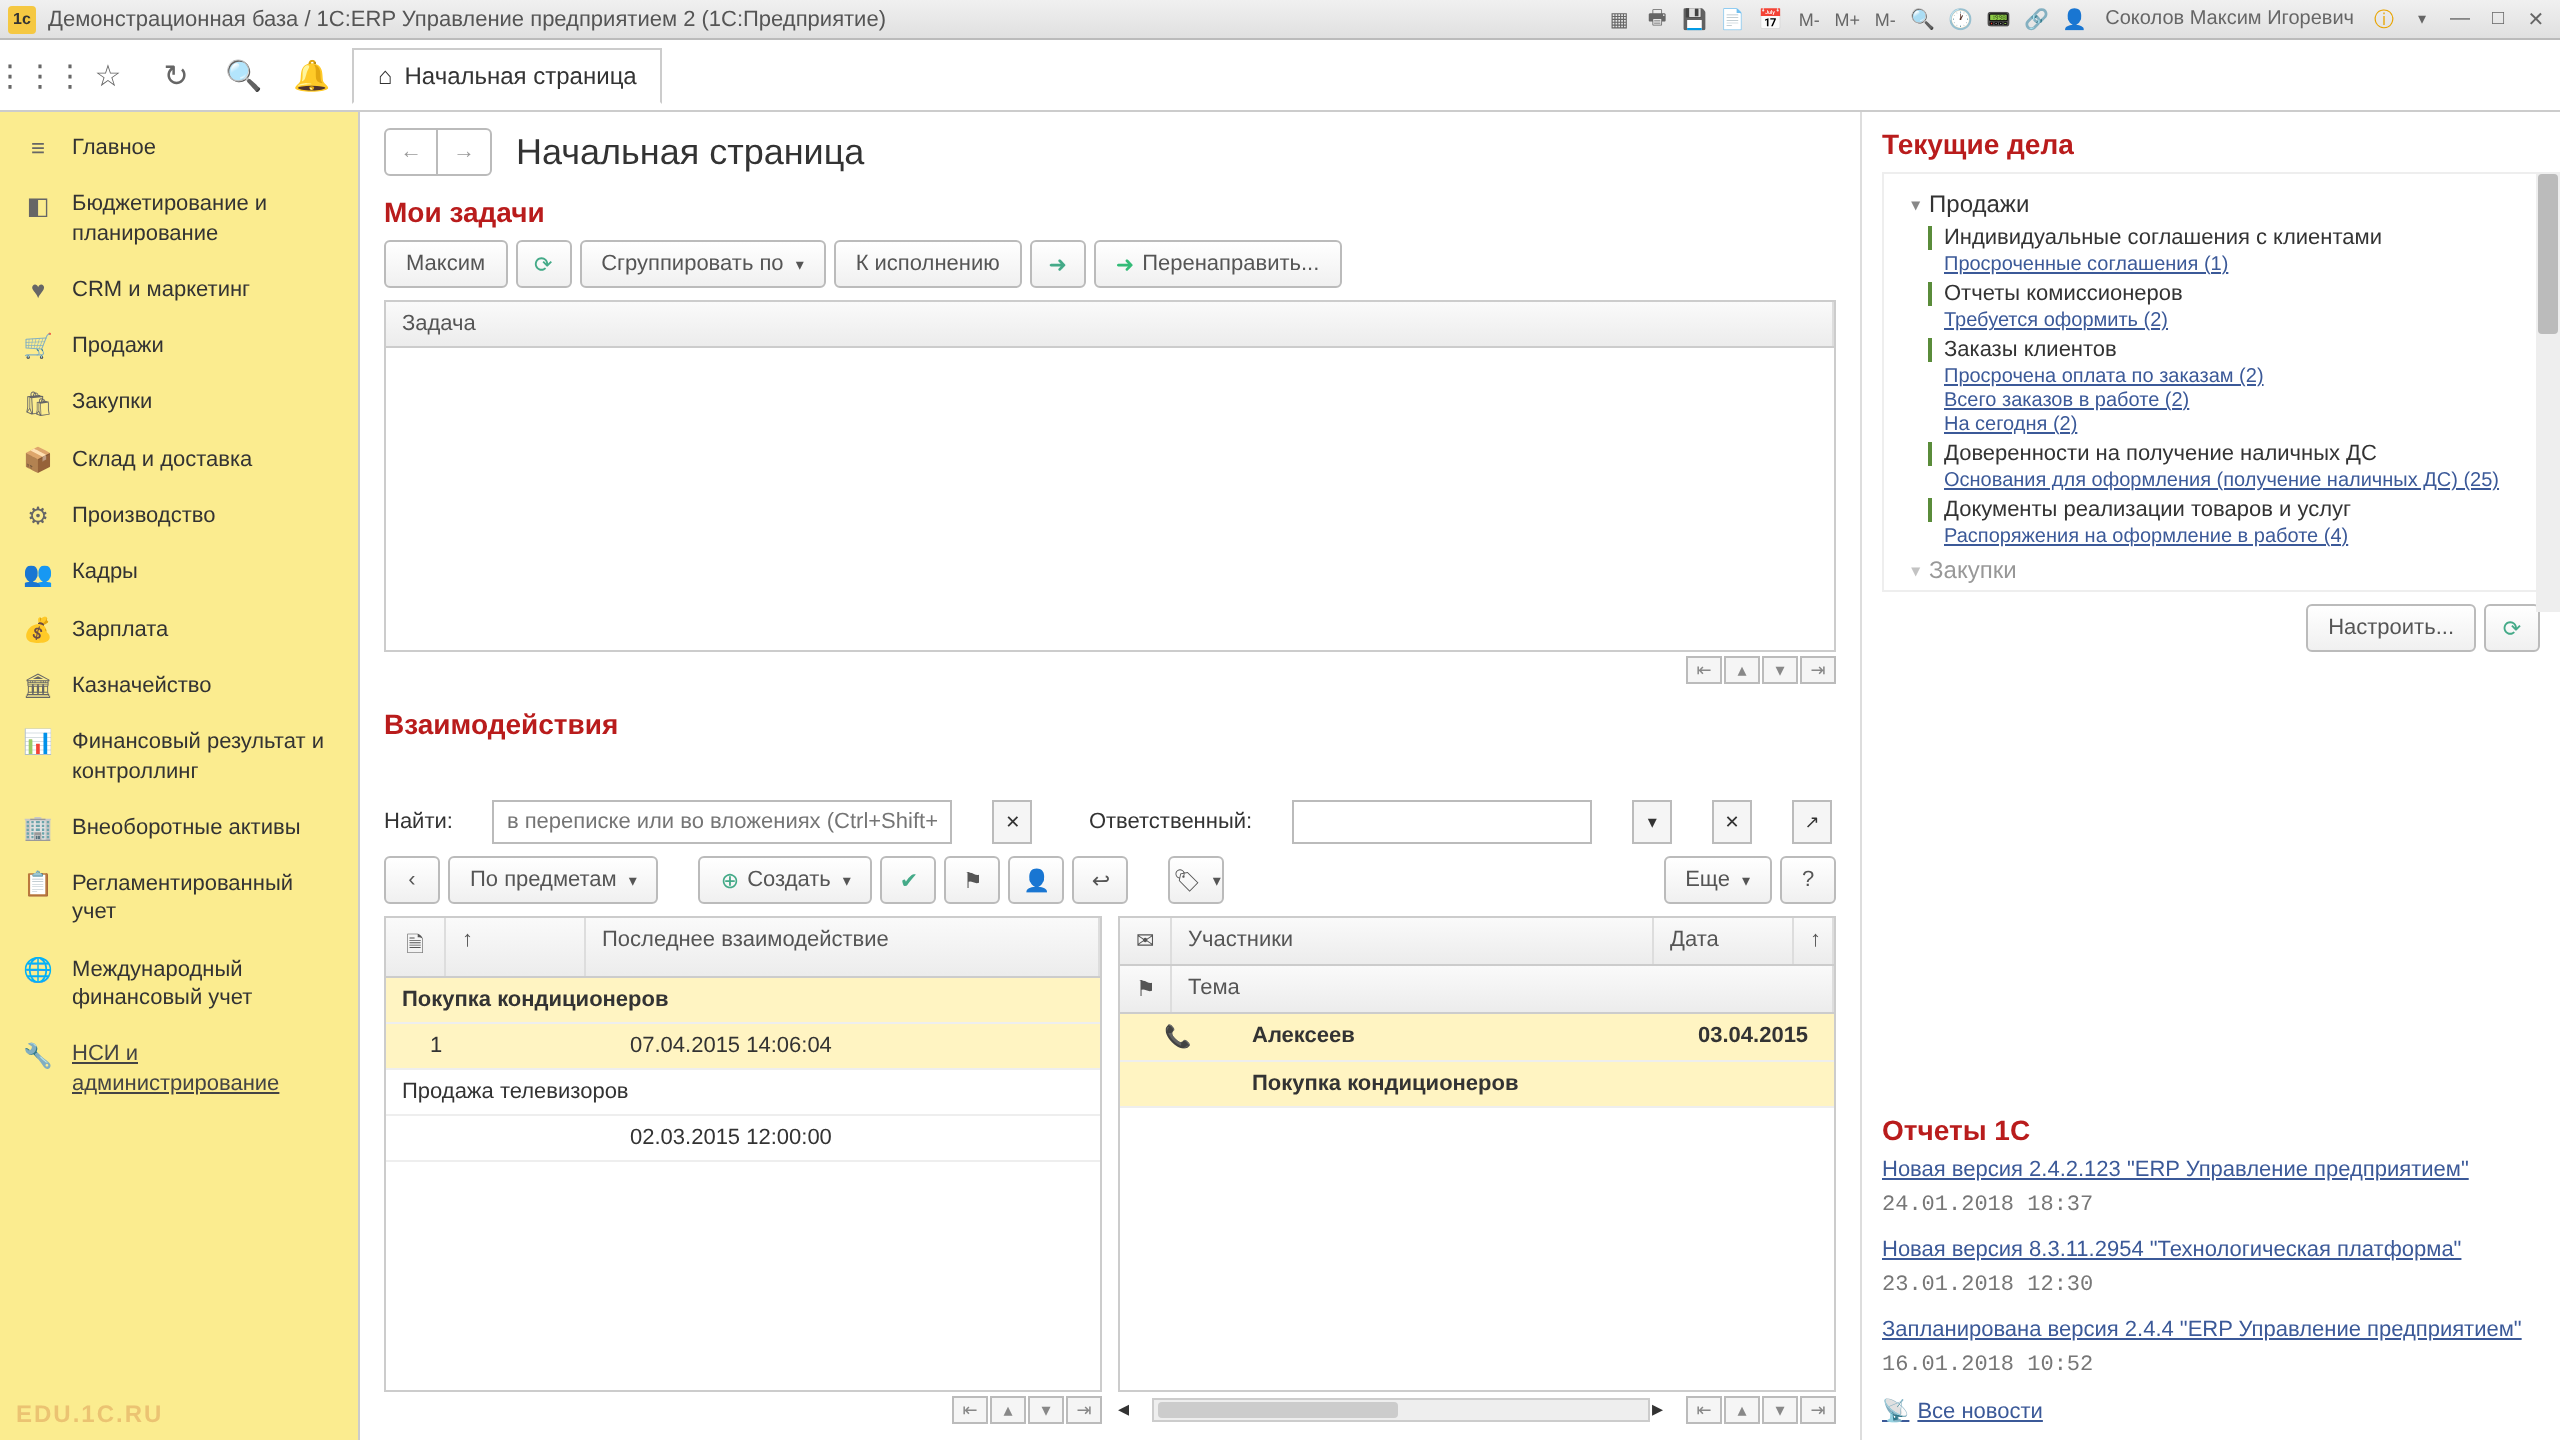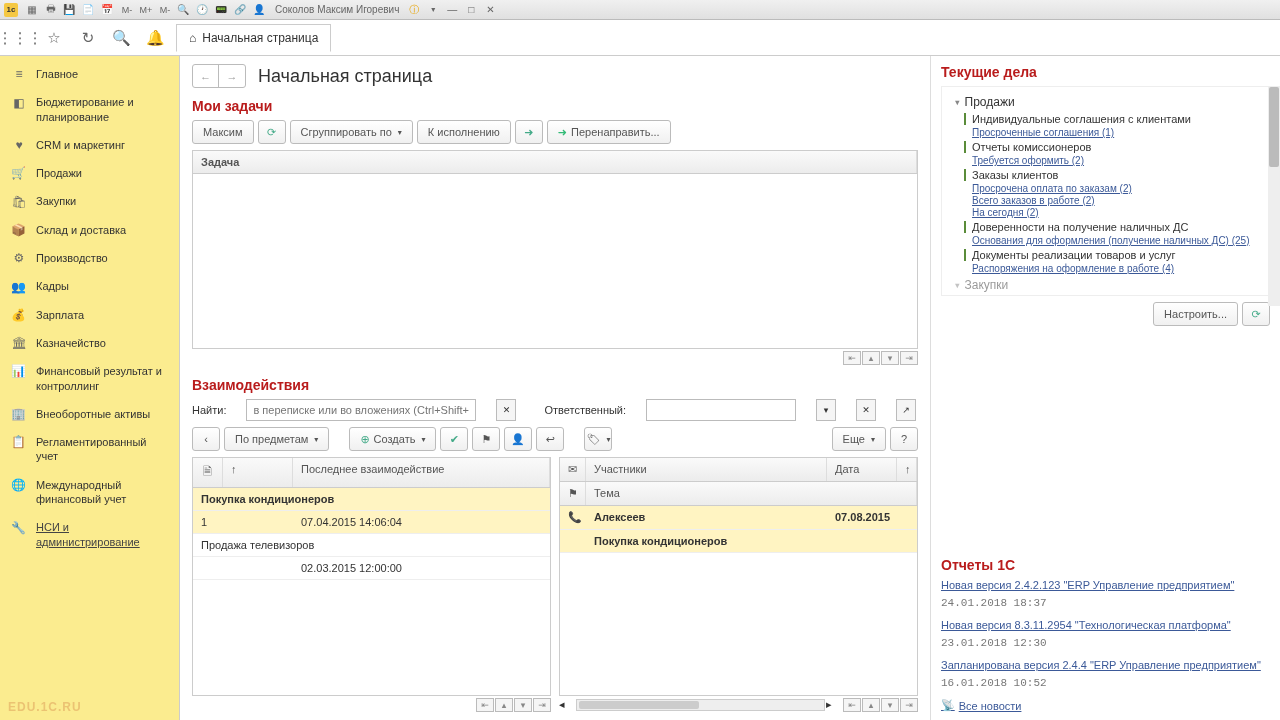--- a/index.html
+++ b/index.html
@@ -37,28 +37,28 @@
 .btnrow { display: flex; gap: 4px; margin-bottom: 6px; align-items: center; }
 .btn { height: 24px; padding: 0 10px; border: 1px solid #bbb; background: linear-gradient(#fff,#f0f0f0); border-radius: 3px; display: inline-flex; align-items: center; gap: 4px; cursor: pointer; font-size: 11px; color: #555; }
 .btn.icon-only { padding: 0 6px; width: 28px; justify-content: center; }
 .btn .caret { font-size: 8px; margin-left: 2px; }
 
 .grid { border: 1px solid #ccc; background: #fff; }
 .grid .gheader { background: linear-gradient(#fafafa,#ececec); border-bottom: 1px solid #ccc; display: flex; }
 .grid .gheader .gcell { padding: 5px 8px; border-right: 1px solid #ddd; font-size: 11px; color: #555; }
 .grid .gbody { overflow: auto; }
 .grid .grow { display: flex; border-bottom: 1px solid #eee; }
-.grid .grow .gcell { padding: 5px 8px; font-size: 11px; }
+.grid .grow .gcell { padding: 5px 22px; font-size: 11px; }
 .grid .grow.highlight { background: #fff4c2; }
 .grid .grow.bold { font-weight: bold; }
 
 .navstrip { display: flex; justify-content: flex-end; gap: 1px; margin-top: 2px; }
 .navstrip span { width: 18px; height: 14px; border: 1px solid #bbb; background: #f5f5f5; display: flex; align-items: center; justify-content: center; font-size: 9px; color: #888; cursor: pointer; }
 
-.filter-row { display: flex; align-items: center; gap: 20px; margin-bottom: 6px; font-size: 11px; }
+.filter-row { display: flex; align-items: center; gap: 20px; margin-bottom: 6px; font-size: 11px; margin-top: 24px; }
 .filter-row input { height: 22px; border: 1px solid #bbb; padding: 0 6px; font-size: 11px; }
 .filter-row .clearbtn { width: 20px; height: 22px; border: 1px solid #bbb; background: #f5f5f5; display: flex; align-items: center; justify-content: center; cursor: pointer; font-size: 9px; }
 
 .split { display: flex; gap: 8px; flex: 1; overflow: hidden; }
 .split .panel { flex: 1; display: flex; flex-direction: column; }
 
 .currentbiz { flex: 1; overflow: hidden; }
 .currentbiz .group { font-size: 12px; color: #333; margin: 4px 0 4px 10px; }
 .currentbiz .group::before { content: "▸"; margin-right: 4px; color: #888; font-size: 9px; display: inline-block; transform: rotate(90deg); }
 .currentbiz .subitem { font-size: 11px; color: #333; margin: 3px 0 2px 18px; border-left: 2px solid #5a8c3a; padding-left: 6px; }
@@ -77,20 +77,21 @@
 .settings-row { display: flex; justify-content: flex-end; gap: 4px; margin-top: 6px; }
 
 .vscroll { position: absolute; right: 0; top: 30px; width: 12px; height: 220px; background: #eee; }
 .vscroll .vthumb { width: 10px; height: 80px; background: #bbb; margin: 1px; border-radius: 2px; }
 </style>
 </head>
 <body>
 
 <div class="titlebar">
   <div class="logo">1c</div>
+  <div class="title">Демонстрационная база / 1C:ERP Управление предприятием 2  (1С:Предприятие)</div>
   <div class="sysicons">
     <span>▦</span>
     <span>🖶</span>
     <span>💾</span>
     <span>📄</span>
     <span>📅</span>
     <span style="font-size:9px;">M-</span>
     <span style="font-size:9px;">M+</span>
     <span style="font-size:9px;">M-</span>
     <span>🔍</span>
@@ -163,21 +164,21 @@
           </span>
         <span class="btn">
             <span>К исполнению</span>
           </span>
         <span class="btn icon-only" style="color:#4a8;">➜</span>
         <span class="btn">
             <span style="color:#3b7;">➜</span>
             <span>Перенаправить...</span>
           </span>
       </div>
-      <div class="grid" style="height:199px;font-weight:bold;">
+      <div class="grid" style="height:176px;">
         <div class="gheader">
             <div class="gcell" style="flex:1;">Задача</div>
           </div>
         <div class="gbody" style="height:146px;"></div>
       </div>
       <div class="navstrip">
         <span>⇤</span>
         <span>▴</span>
         <span>▾</span>
         <span>⇥</span>
@@ -263,21 +264,21 @@
               <div class="gcell" style="width:20px;">↑</div>
             </div>
             <div class="gheader" style="border-top:none;">
               <div class="gcell" style="width:26px;text-align:center;">⚑</div>
               <div class="gcell" style="flex:1;">Тема</div>
             </div>
             <div class="gbody">
               <div class="grow highlight bold">
                 <div class="gcell" style="width:26px;text-align:center;color:#c96;">📞</div>
                 <div class="gcell" style="flex:1;">Алексеев</div>
-                <div class="gcell" style="width:90px;">07.08.2015</div>
+                <div class="gcell" style="width:90px;">03.04.2015</div>
               </div>
               <div class="grow highlight bold">
                 <div class="gcell" style="width:26px;"></div>
                 <div class="gcell" style="flex:1;">Покупка кондиционеров</div>
               </div>
             </div>
           </div>
           <div class="hbar-bottom">
             <span class="clearbtn" style="height:14px;width:16px;">◂</span>
             <div class="track">

